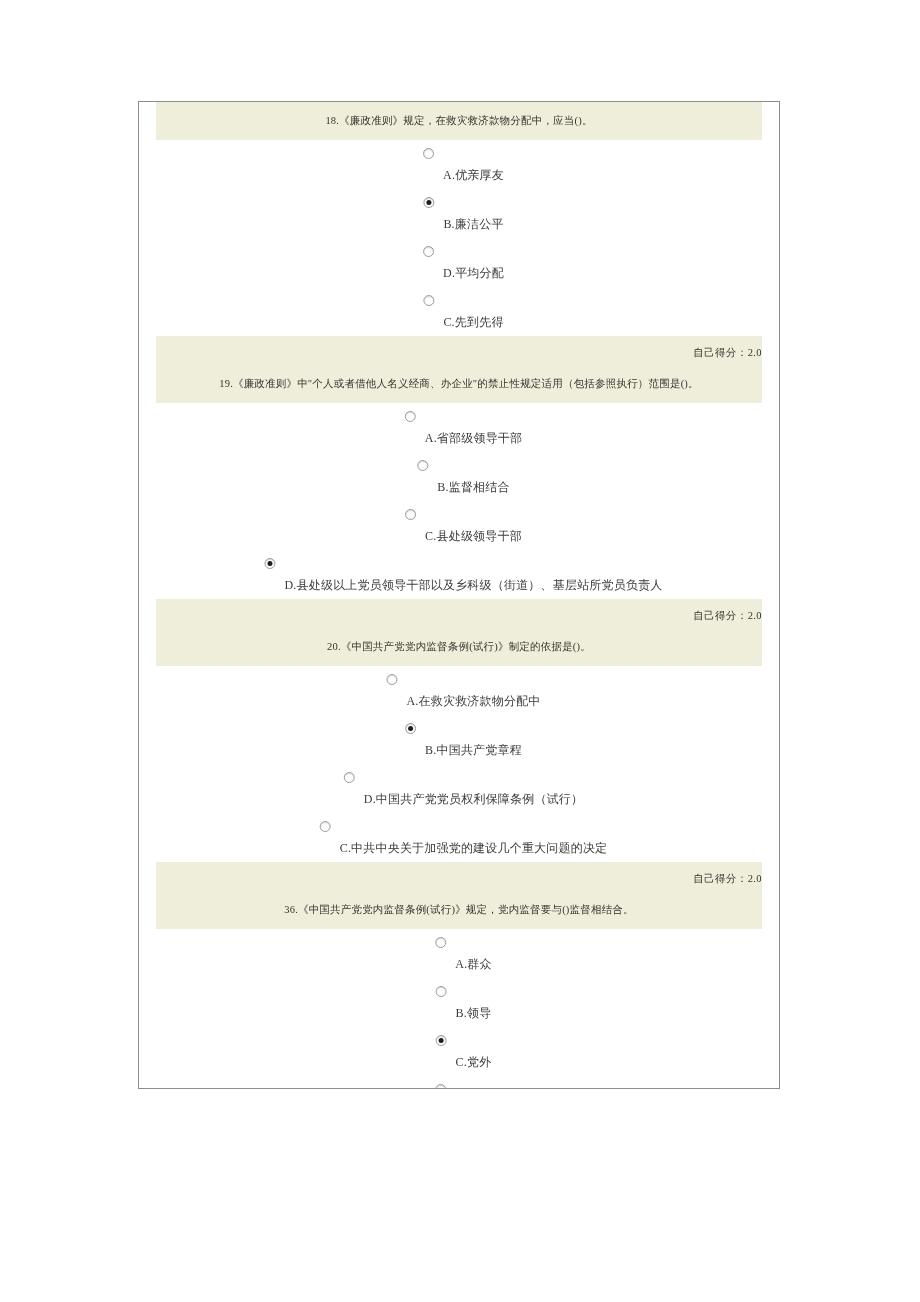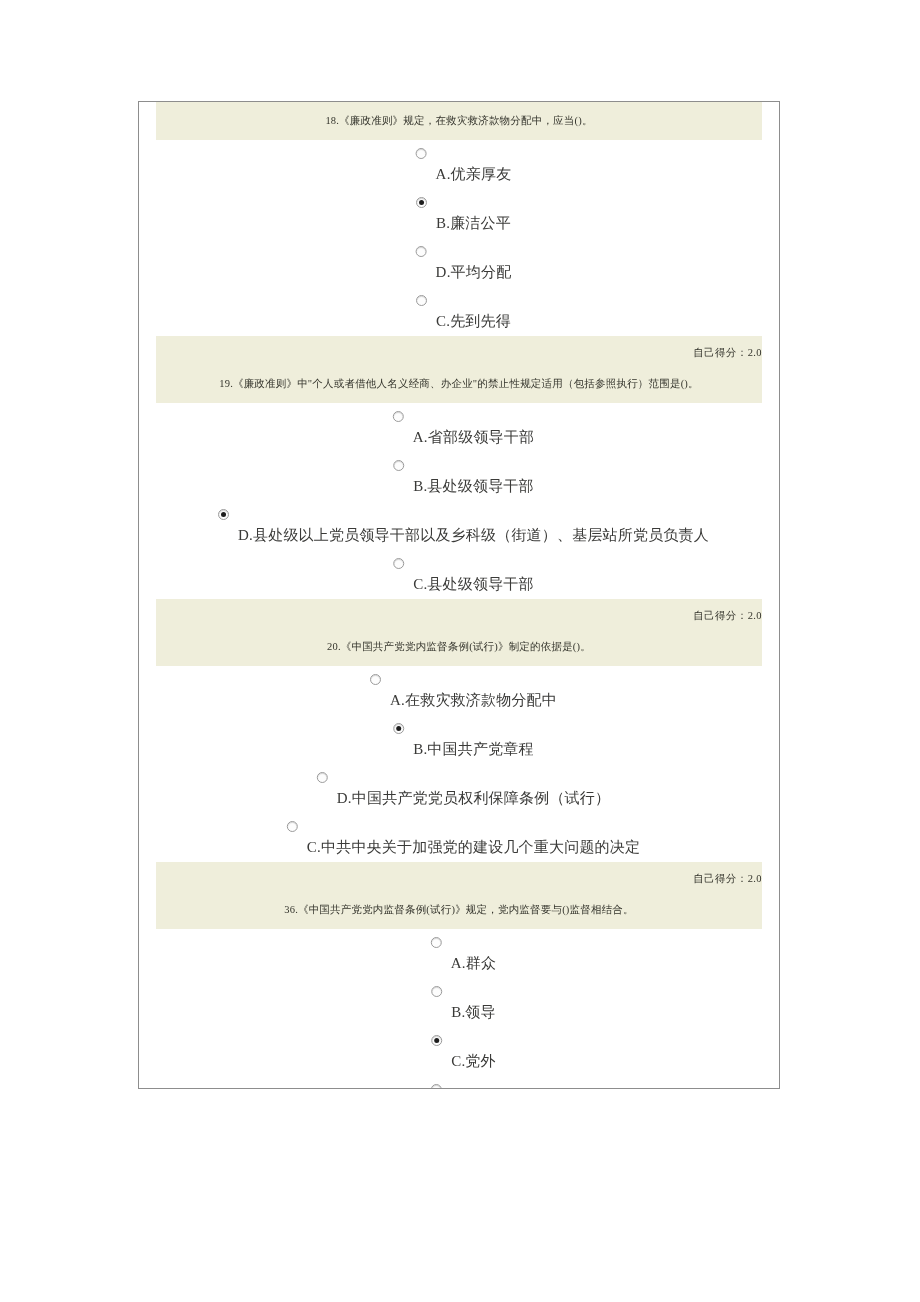--- a/index.html
+++ b/index.html
@@ -91,21 +91,21 @@
     top: 50%;
     width: 5px;
     height: 5px;
     margin-left: -2.5px;
     margin-top: -2.5px;
     border-radius: 50%;
     background: #1d1d1d;
   }
   .option-label {
     display: inline-block;
-    font-size: 15px;
+    font-size: 12px;
     color: #3a3a38;
     position: relative;
     top: 17px;
     left: 9px;
     letter-spacing: .2px;
   }
 </style>
 </head>
 <body>
 
@@ -130,27 +130,27 @@
       </div>
       <div class="band">
         <div class="score-line">自己得分：2.0</div>
         <div class="question-line">19.《廉政准则》中"个人或者借他人名义经商、办企业"的禁止性规定适用（包括参照执行）范围是()。</div>
       </div>
       <div class="options">
         <div class="option">
           <div class="option-inner"><span class="radio"></span><span class="option-label">A.省部级领导干部</span></div>
         </div>
         <div class="option">
-          <div class="option-inner"><span class="radio"></span><span class="option-label">B.县处级领导干部</span></div>
+          <div class="option-inner"><span class="radio"></span><span class="option-label">B.监督相结合</span></div>
+        </div>
+        <div class="option">
+          <div class="option-inner"><span class="radio"></span><span class="option-label">C.县处级领导干部</span></div>
         </div>
         <div class="option">
           <div class="option-inner"><span class="radio checked"></span><span class="option-label">D.县处级以上党员领导干部以及乡科级（街道）、基层站所党员负责人</span></div>
-        </div>
-        <div class="option">
-          <div class="option-inner"><span class="radio"></span><span class="option-label">C.县处级领导干部</span></div>
         </div>
       </div>
       <div class="band">
         <div class="score-line">自己得分：2.0</div>
         <div class="question-line">20.《中国共产党党内监督条例(试行)》制定的依据是()。</div>
       </div>
       <div class="options">
         <div class="option">
           <div class="option-inner"><span class="radio"></span><span class="option-label">A.在救灾救济款物分配中</span></div>
         </div>

